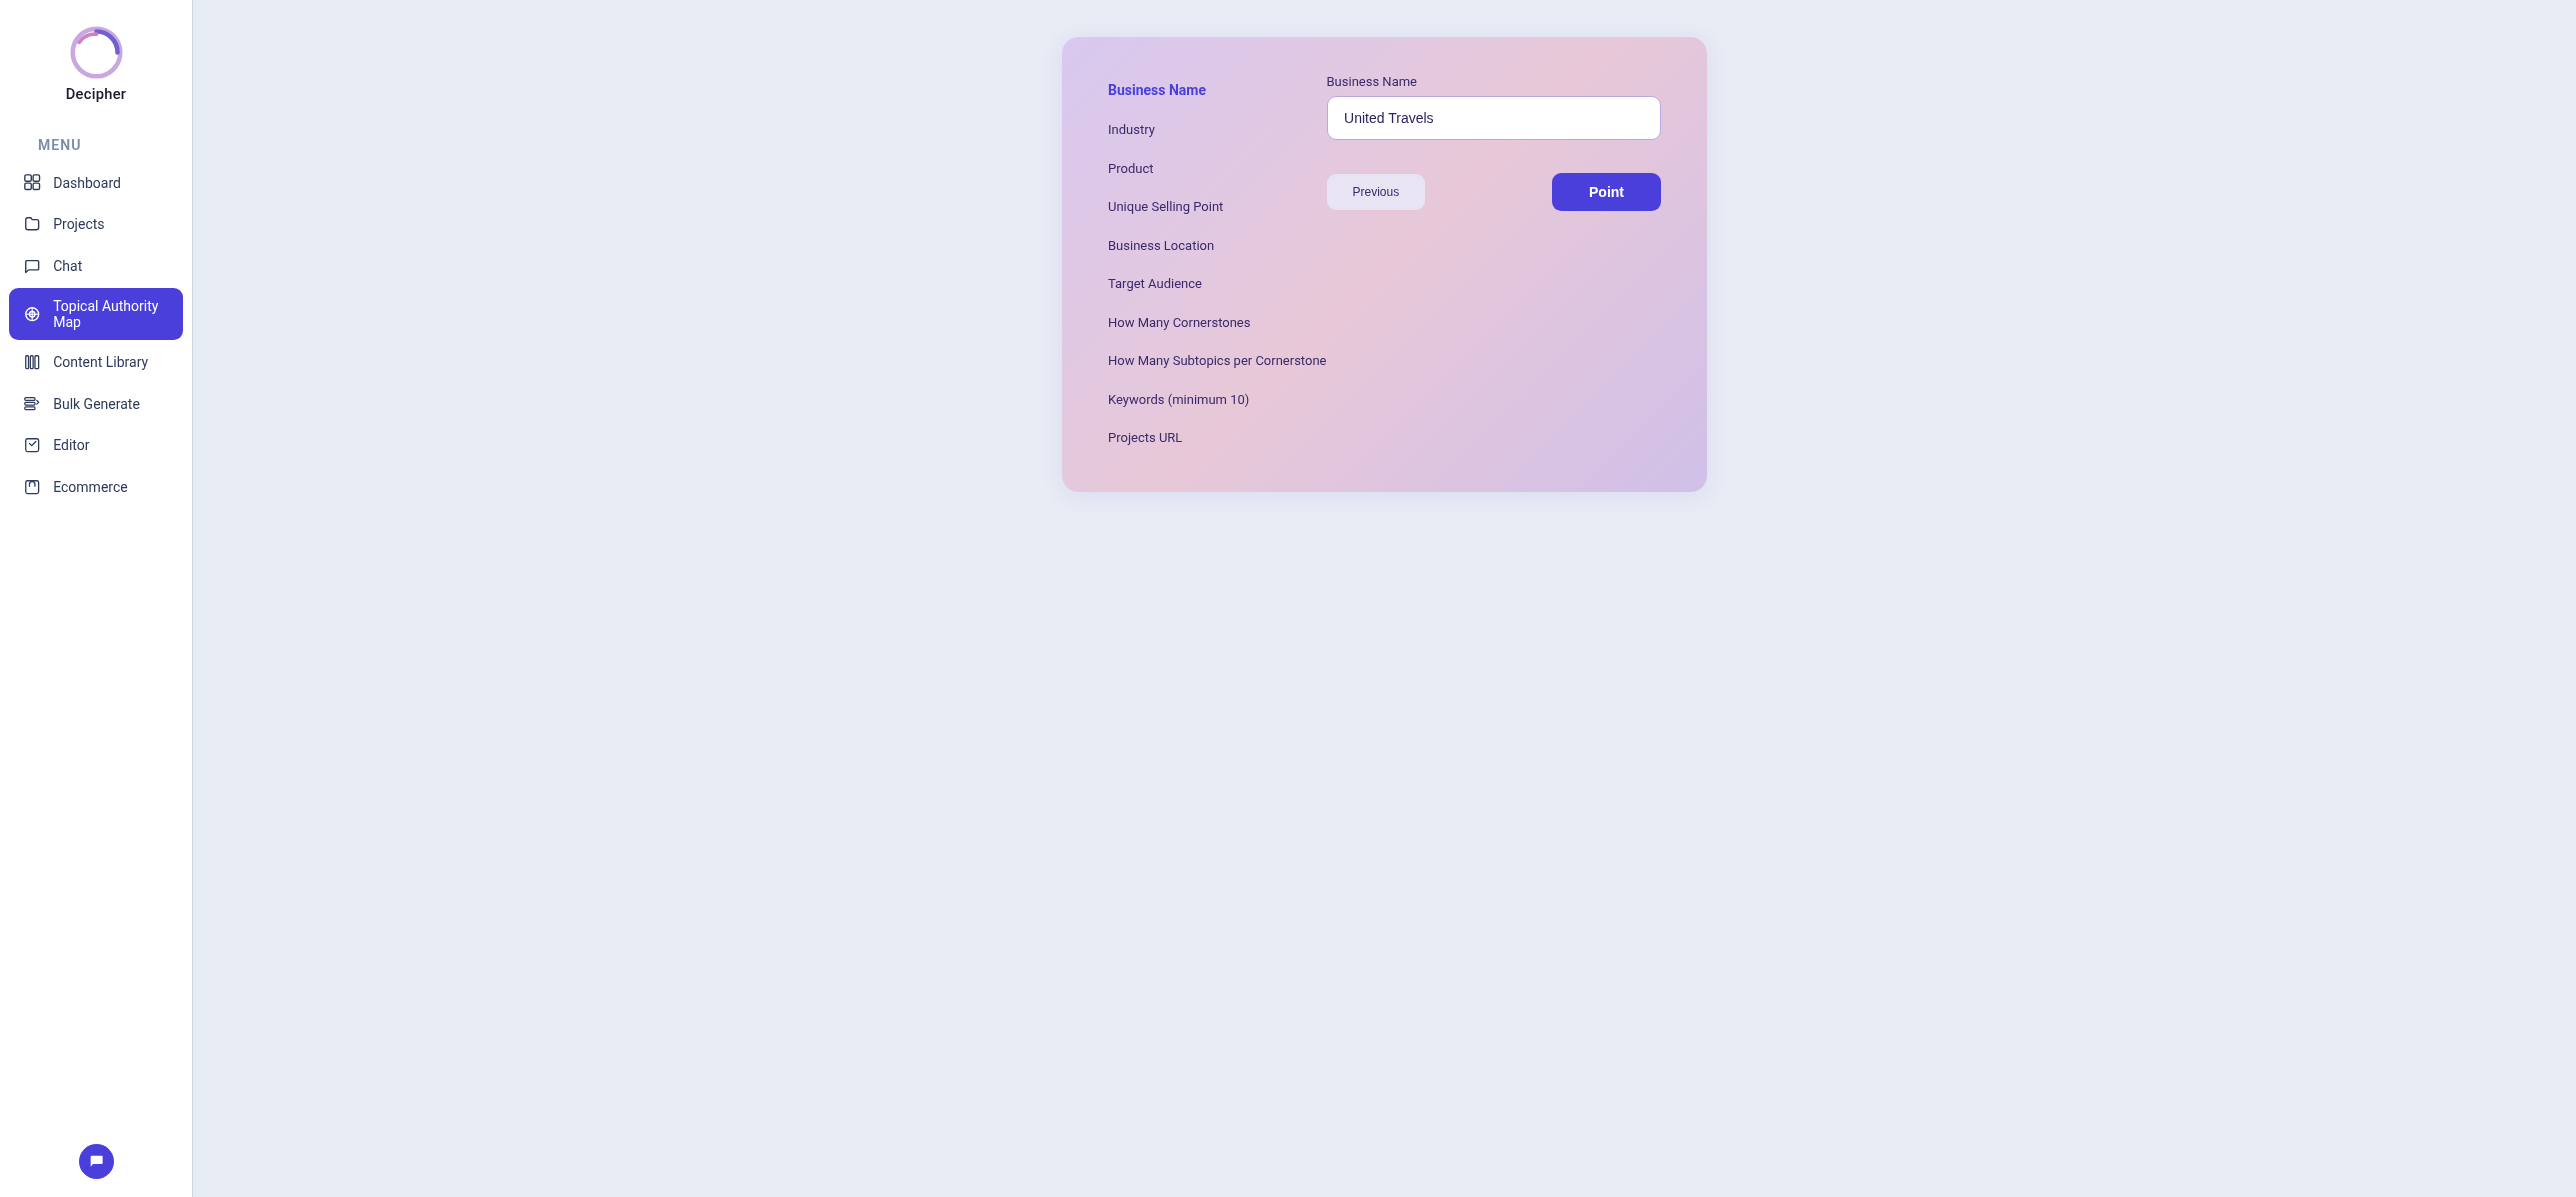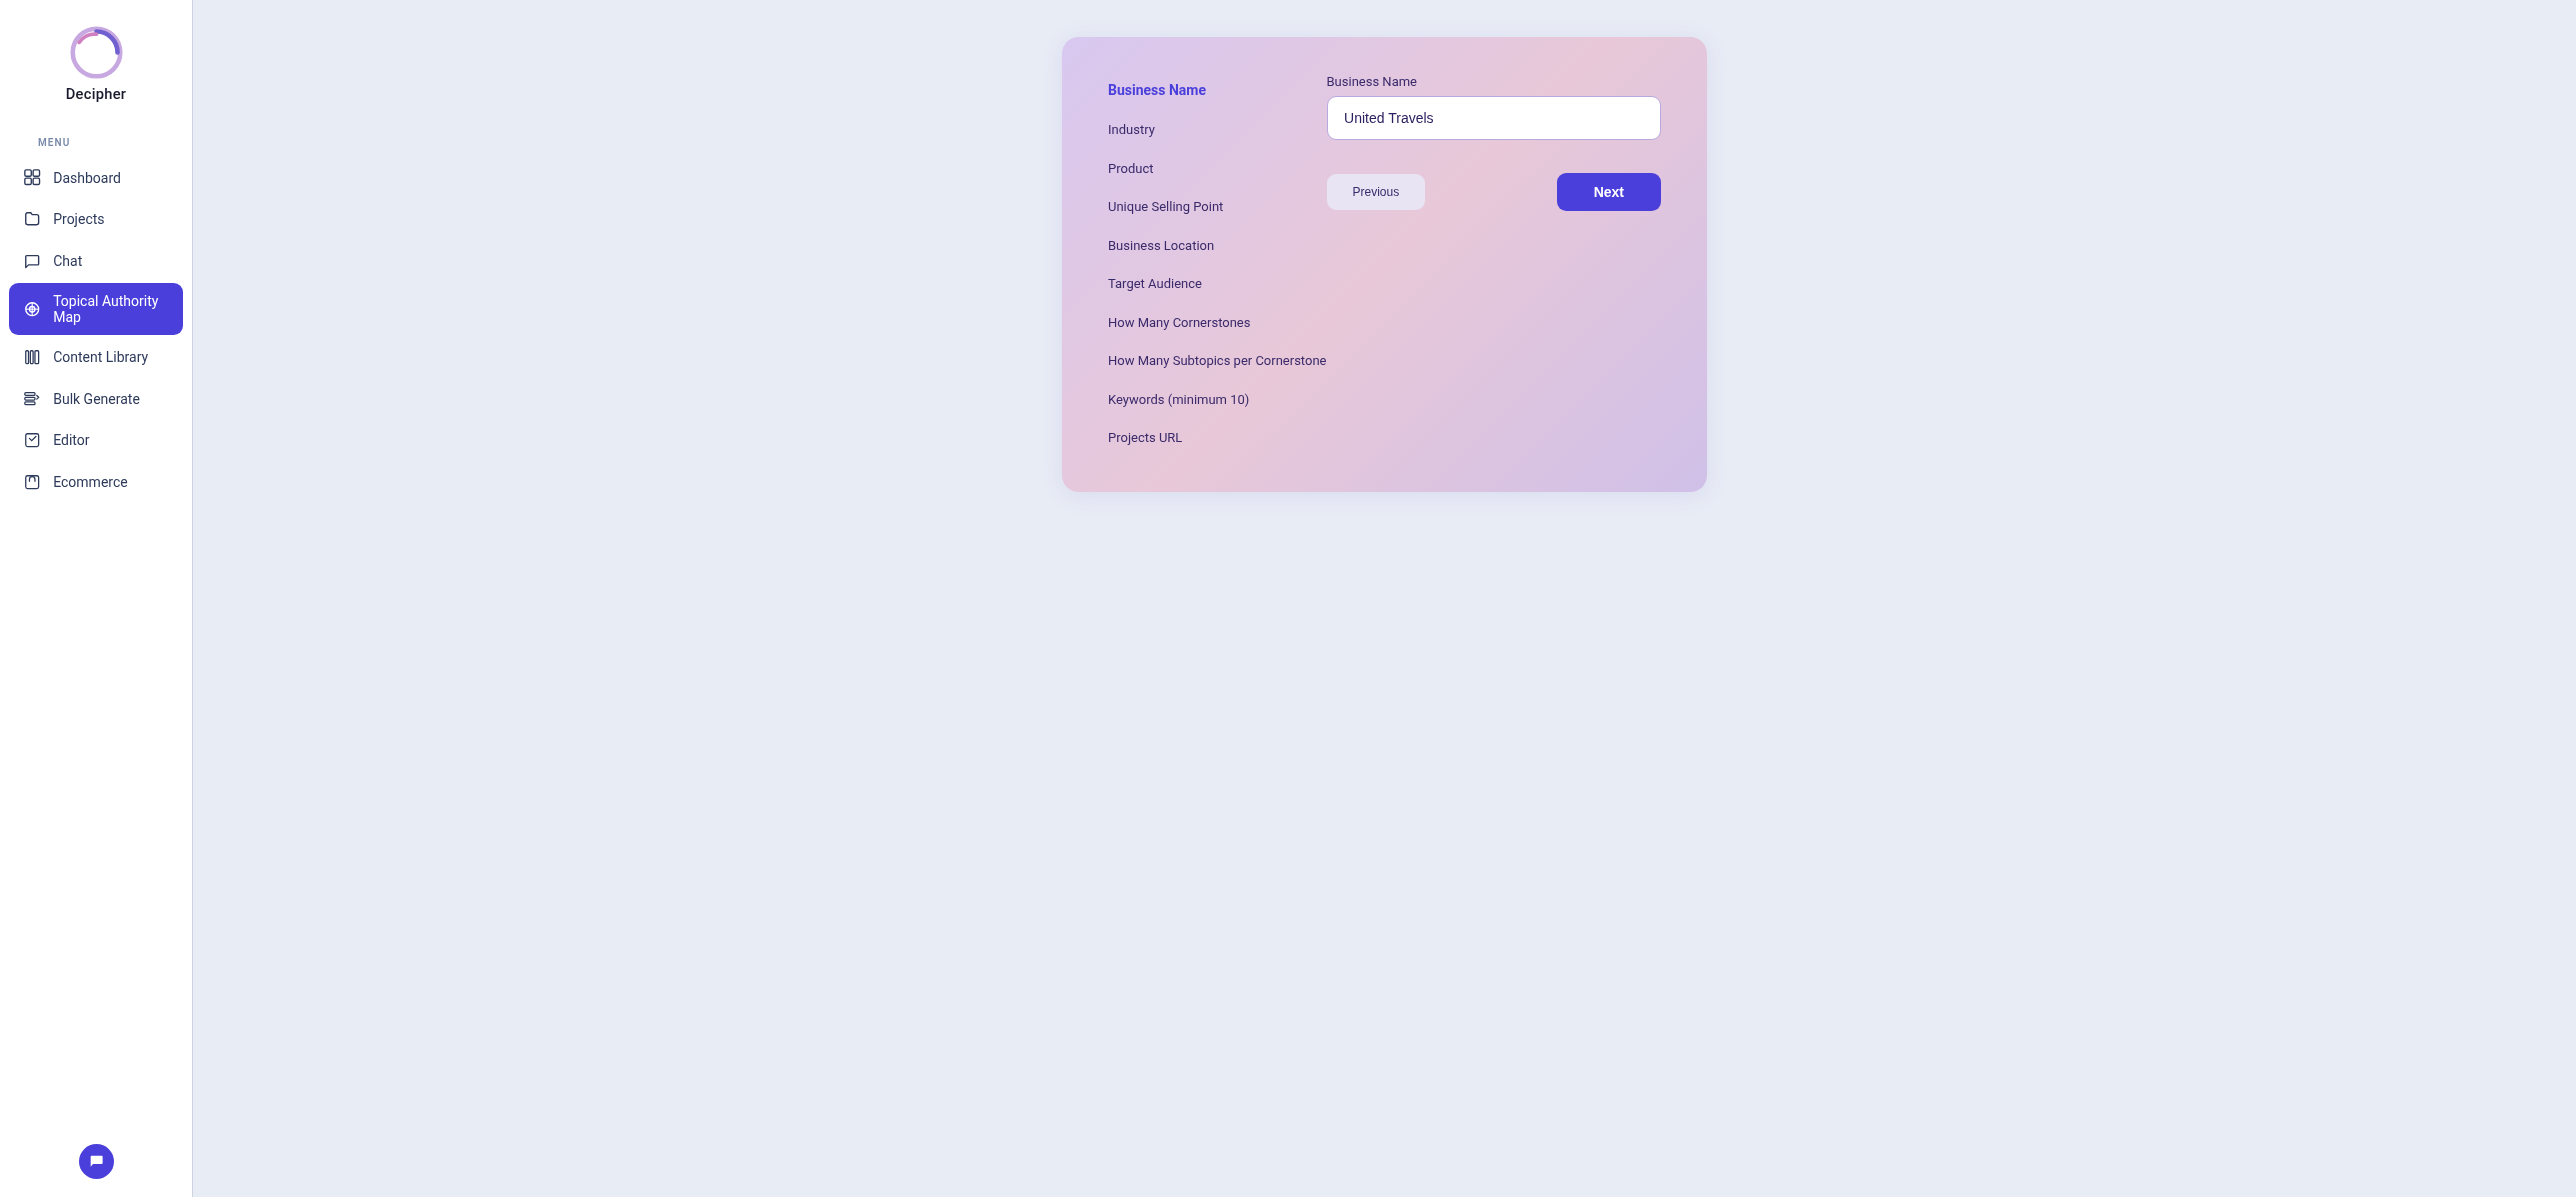--- a/index.html
+++ b/index.html
@@ -38,21 +38,21 @@
     }
 
     .logo-text {
       font-size: 14.7px;
       font-weight: 500;
       color: #1a1a2e;
       letter-spacing: 0.3px;
     }
 
     .sidebar-menu-label {
-      font-size: 10px;
+      font-size: 14px;
       font-weight: 600;
       color: #7a8aaa;
       letter-spacing: 1.1px;
       text-transform: uppercase;
       padding: 16.6px 0 9.2px 22px;
       width: 100%;
       margin-left: 32px;
     }
 
     .sidebar-nav {
@@ -345,20 +345,20 @@
       </div>
 
       <div class="form-main">
         <div>
           <div class="field-label">Business Name</div>
           <input class="text-input" type="text" value="United Travels" placeholder="Enter business name" style="">
         </div>
 
         <div class="form-actions">
           <button class="btn-previous">Previous</button>
-          <button class="btn-next">Next</button>
+          <button class="btn-next">Point</button>
         </div>
       </div>
 
     </div>
   </div>
 </main>
 
 
 </body></html>

